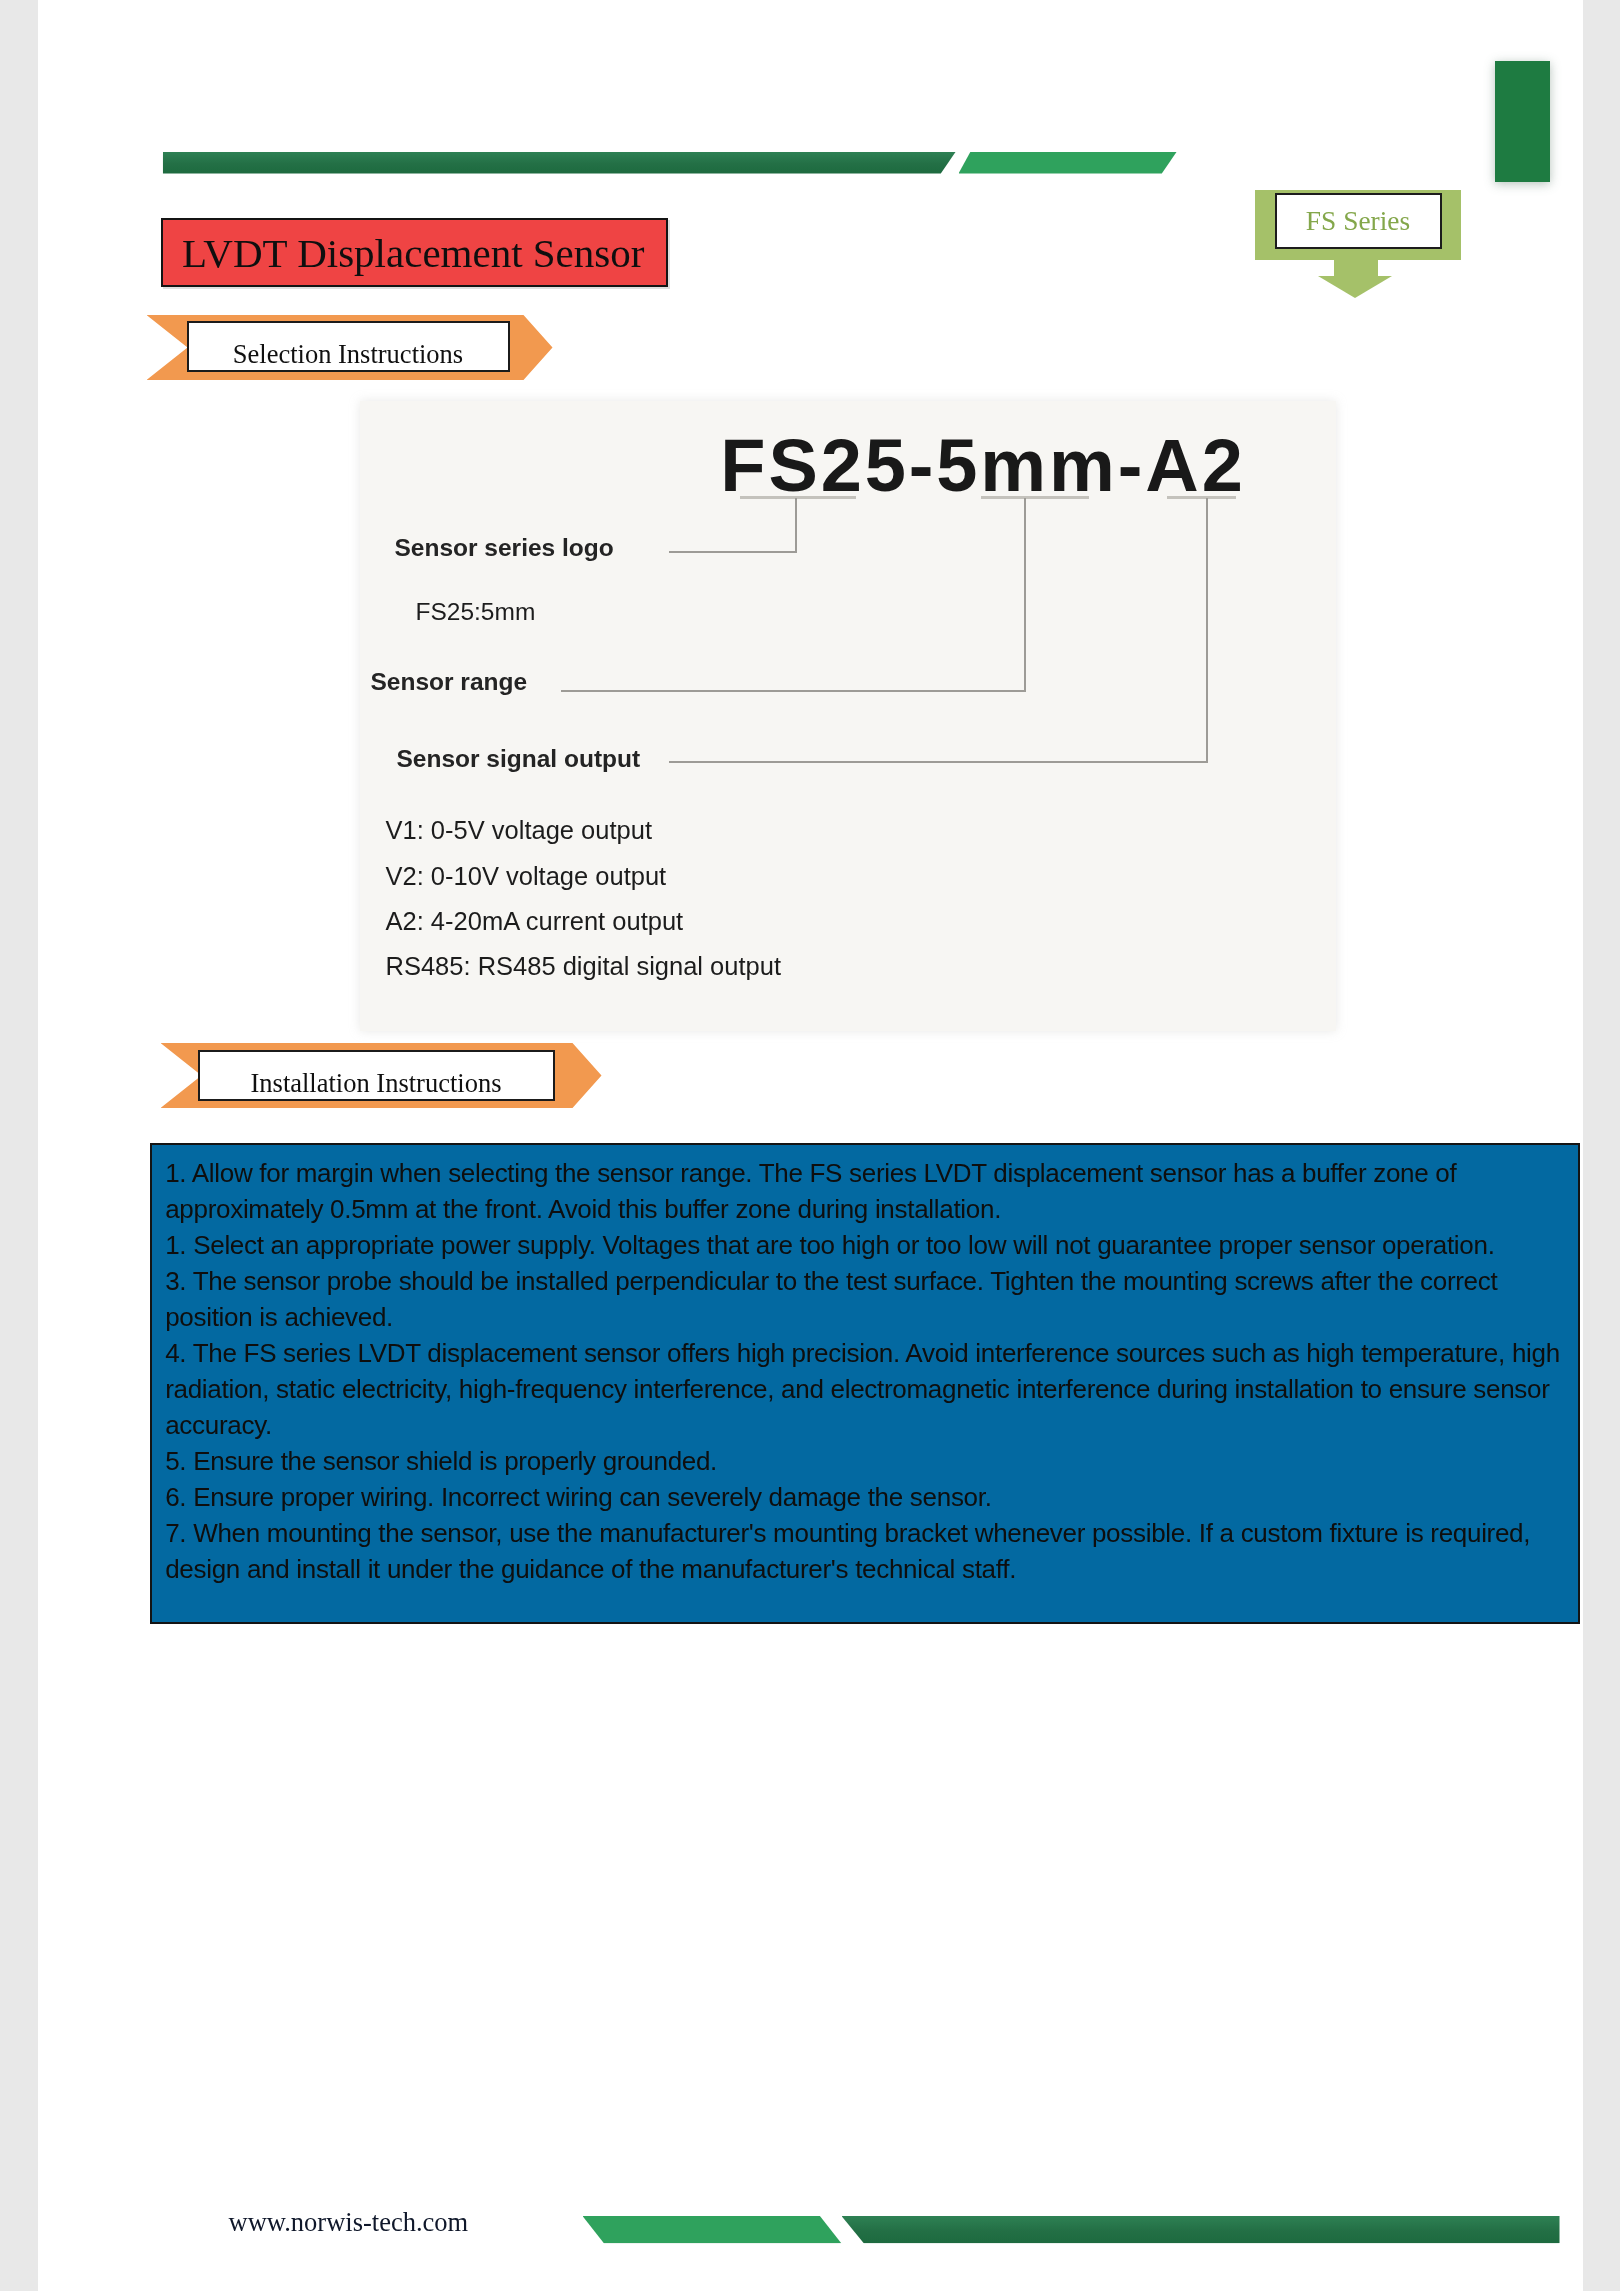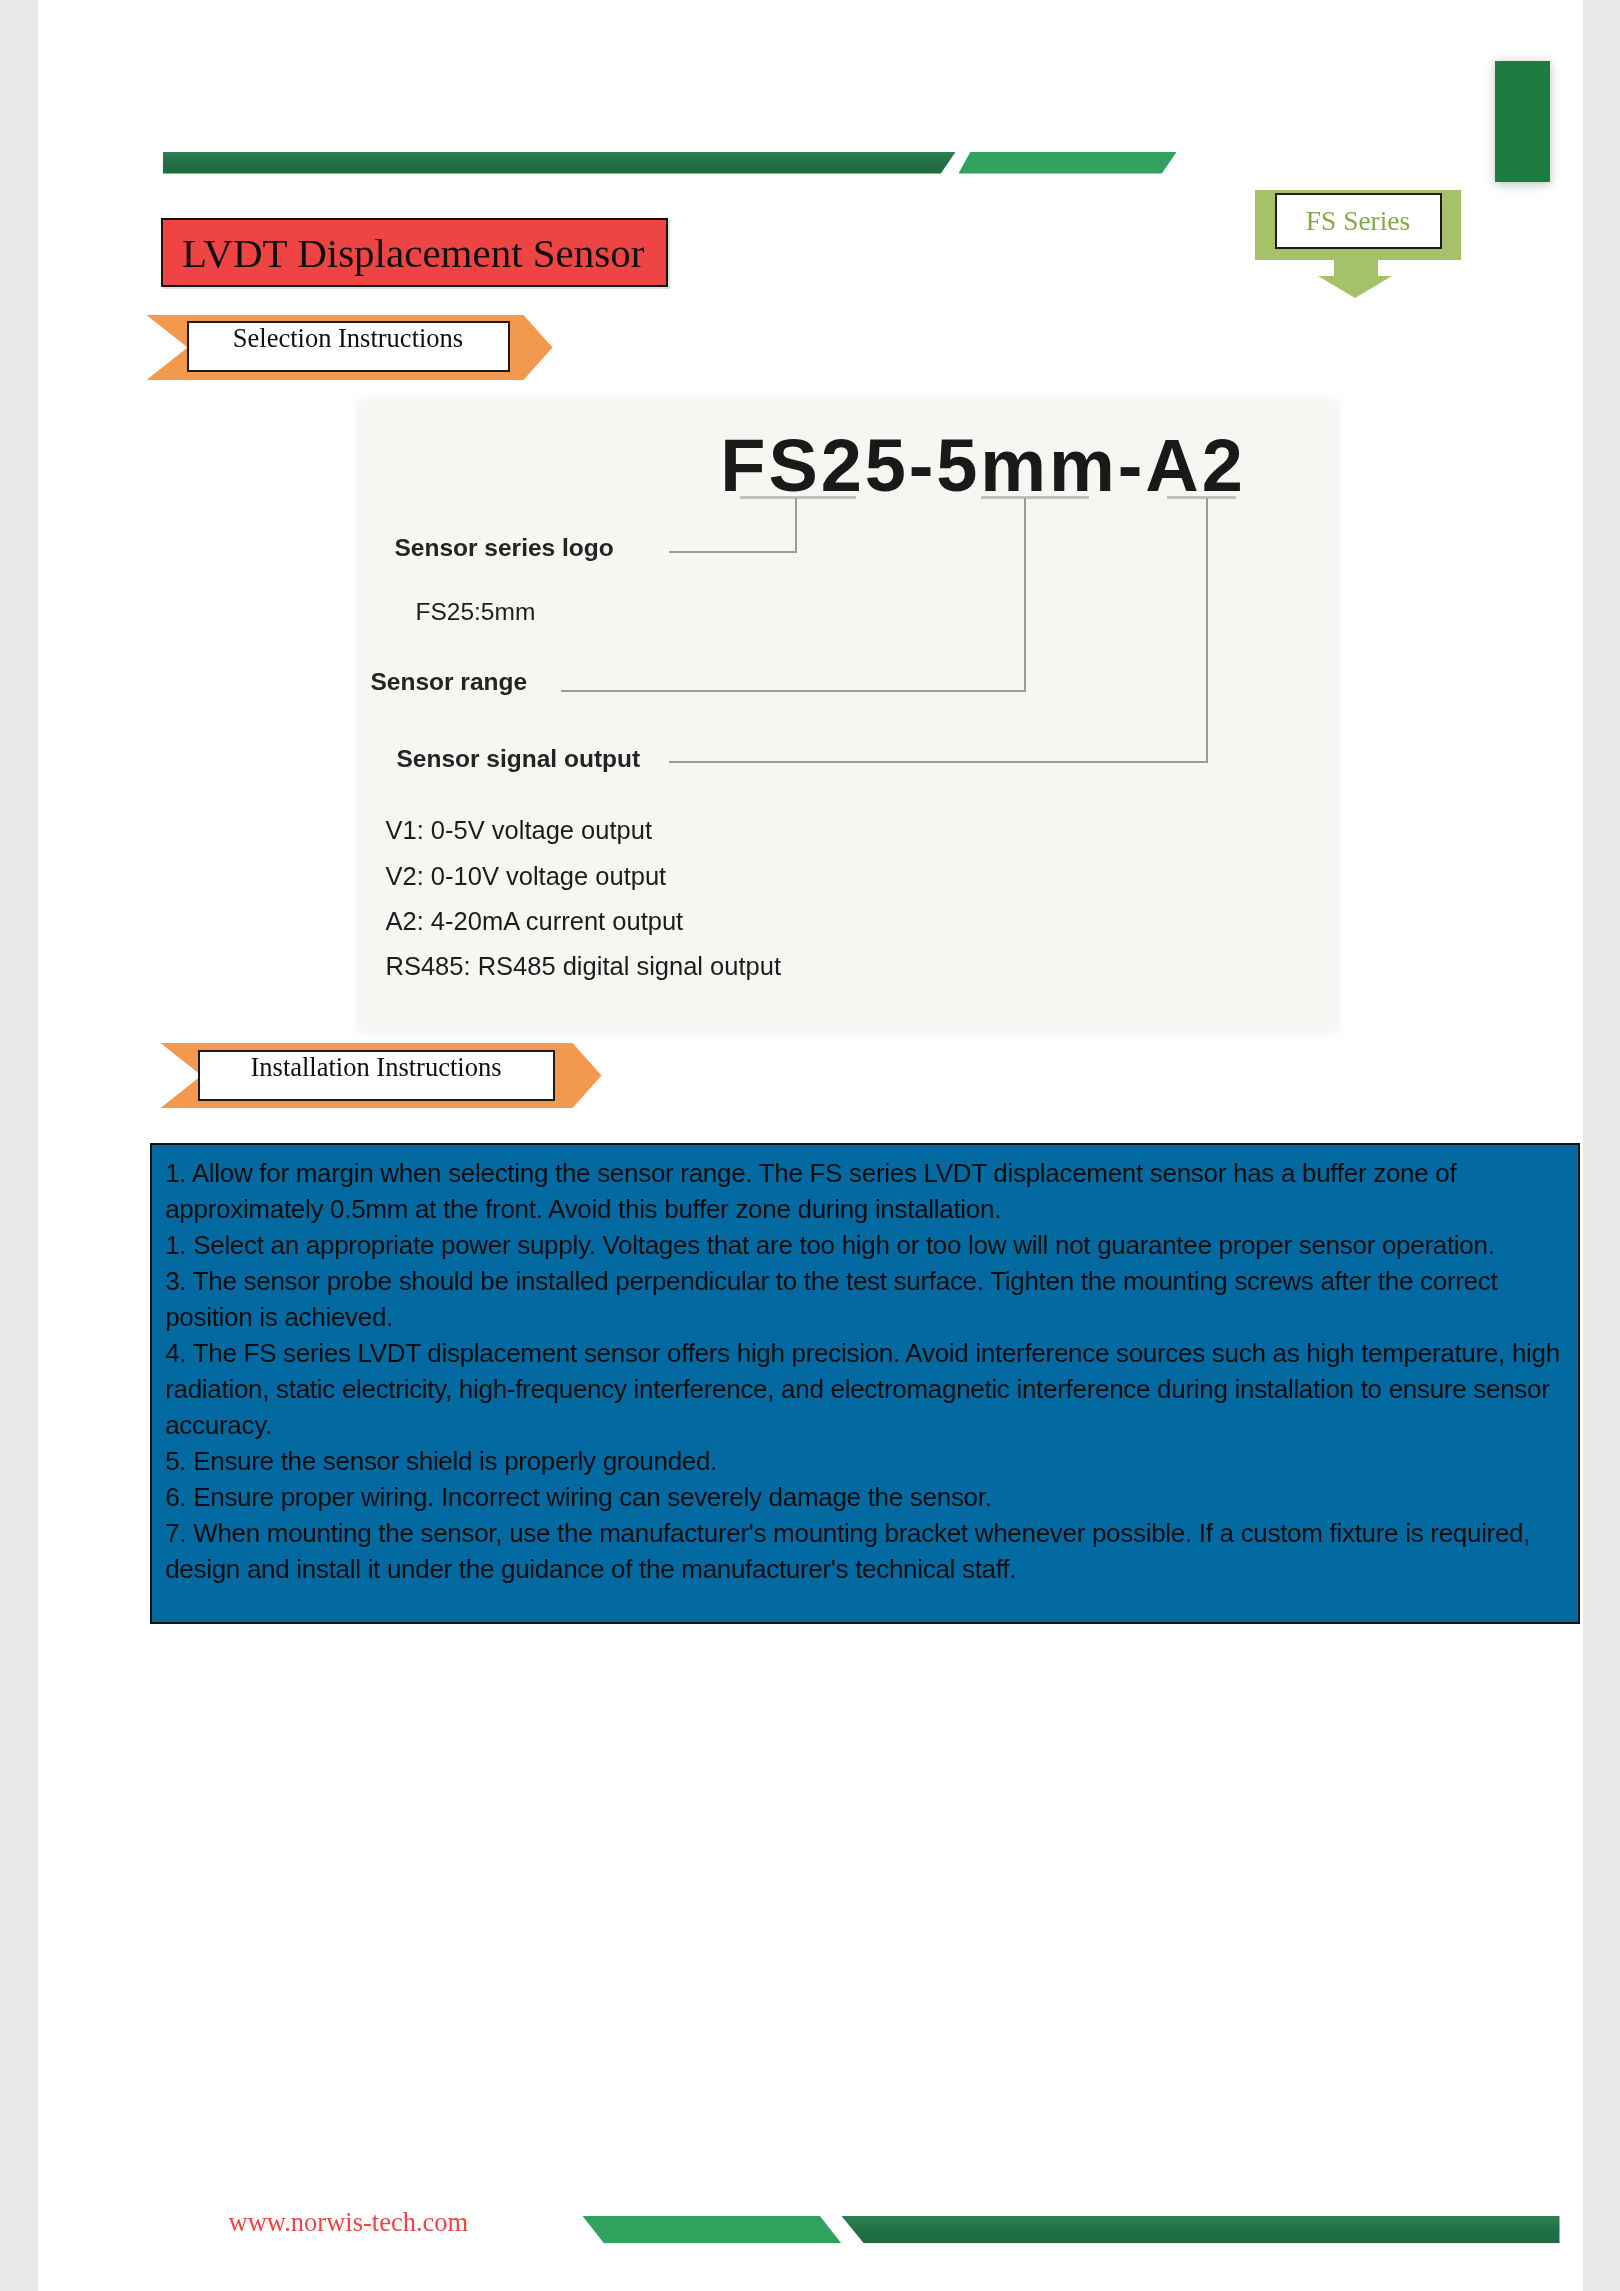--- a/index.html
+++ b/index.html
@@ -55,21 +55,21 @@
 
   
   .ribbon{
     background:#f2994f;
     clip-path:polygon(0 0,calc(100% - 29px) 0,100% 50%,calc(100% - 29px) 100%,0 100%,41px 50%);
   }
   .ribbon-sel{left:109px;top:315px;width:406px;height:65px;}
   .ribbon-inst{left:123px;top:1043px;width:441px;height:65px;}
   .ribbon-box{
     background:#ffffff;border:2px solid #1b1b1b;box-sizing:border-box;
-    display:flex;align-items:flex-start;justify-content:center;
+    display:flex;align-items:flex-end;justify-content:center;
     font-family:"Liberation Serif",serif;font-size:26.5px;color:#101010;
   }
   .ribbon-box-sel{left:149px;top:321px;width:323px;height:51px;}
   .ribbon-box-inst{left:160px;top:1050px;width:357px;height:51px;}
 
   
   .diagram-panel{
     left:322px;top:401px;width:976px;height:630px;background:#f7f6f3;
     box-shadow:0 0 9.8px rgba(190,190,185,.35);
   }
@@ -91,21 +91,21 @@
     padding:9.8px 11.8px 0 13.7px;
   }
   .notes-box p{
     margin:0;font-size:26px;line-height:36px;letter-spacing:-0.3px;
     color:#0e0e0e;font-family:"Liberation Sans",sans-serif;
   }
 
   
   .footer-url{
     left:191px;top:2207px;font-family:"Liberation Serif",serif;
-    font-size:26.5px;color:#ef4444;text-align:right;
+    font-size:26.5px;color:#0f172a;text-align:right;
   }
   .bar-foot-light{
     left:545px;top:2216px;width:259px;height:27.4px;background:#2fa25d;
     clip-path:polygon(0 0,calc(100% - 21.6px) 0,100% 100%,21.6px 100%);
     filter:drop-shadow(0 3.9px 2.9px rgba(110,150,130,.3));
   }
   .bar-foot-dark{
     left:804px;top:2216px;width:718px;height:27.4px;
     clip-path:polygon(0 0,100% 0,100% 100%,22.5px 100%);
     filter:drop-shadow(0 3.9px 2.9px rgba(110,150,130,.35));

